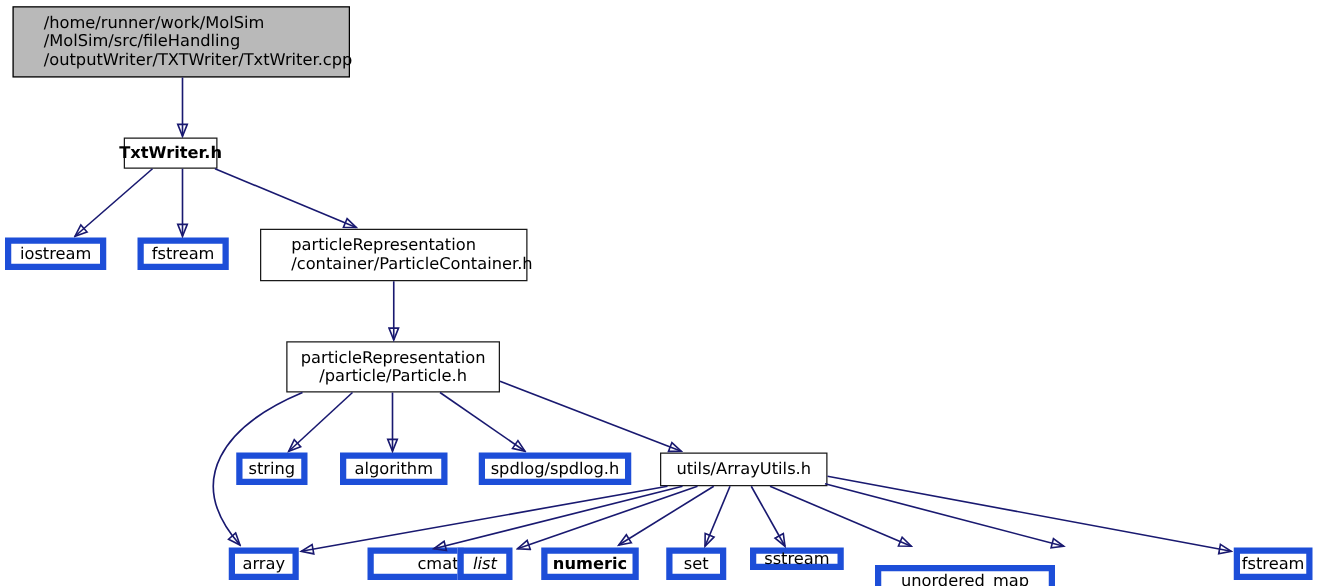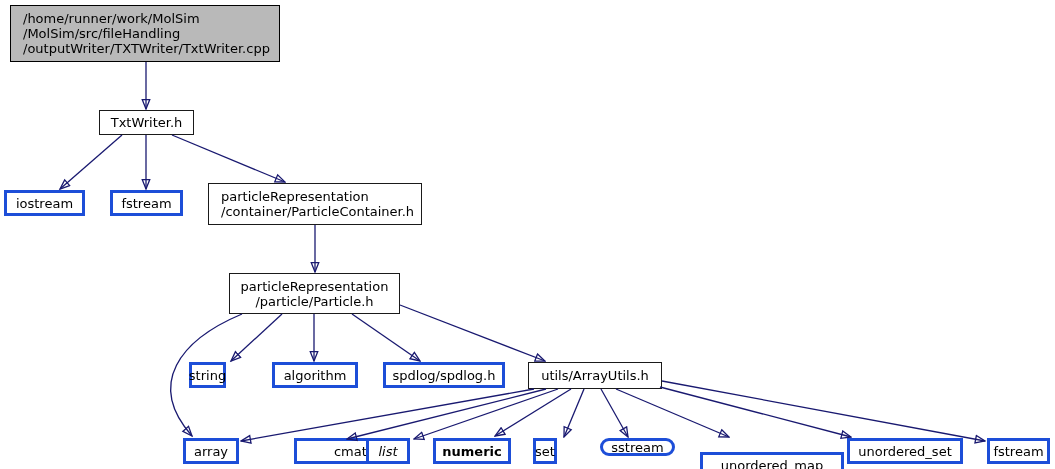--- a/index.html
+++ b/index.html
@@ -7,39 +7,39 @@
     position:relative;
     width:1055px;height:469px;
     background:#ffffff;
     font-family:"DejaVu Sans", sans-serif;
     overflow:hidden;
   }
   .node{
     position:absolute;
     box-sizing:border-box;
     background:#ffffff;
-    border:3px solid #1d4ed8;
+    border:5px solid #1d4ed8;
     color:#000000;
     font-size:13px;
     line-height:15px;
     display:flex;
     align-items:center;
     justify-content:center;
     text-align:center;
     white-space:pre-line;
   }
   .node.internal{border:1px solid #1a1a1a;}
   .node.root{
     background:#b9b9b9;
     border:1px solid #000000;
   }
   .node.align-left{
     justify-content:flex-start;
     text-align:left;
-    padding-left:12px;
+    padding-left:24px;
     padding-right:4px;
   }
   svg.edges{
     position:absolute;
     left:0;top:0;width:1055px;height:469px;
     pointer-events:none;
   }
   svg.edges path{
     fill:none;
     stroke:#191970;
@@ -48,55 +48,54 @@
 </style>
 </head>
 <body>
 
 <div id="canvas">
 
   <div class="node root align-left" style="left:10px;top:5px;width:270px;height:57px;">/home/runner/work/MolSim
 /MolSim/src/fileHandling
 /outputWriter/TXTWriter/TxtWriter.cpp</div>
 
-  <div class="node internal" style="left:99px;top:110px;width:95px;height:25px;">TxtWriter.h</div>
+  <div class="node internal" style="left:99px;top:110px;width:75px;height:25px;font-weight:bold;">TxtWriter.h</div>
 
   <div class="node" style="left:4px;top:190px;width:81px;height:26px;">iostream</div>
 
   <div class="node" style="left:110px;top:190px;width:73px;height:26px;">fstream</div>
 
   <div class="node internal align-left" style="left:208px;top:183px;width:214px;height:42px;">particleRepresentation
 /container/ParticleContainer.h</div>
 
   <div class="node internal" style="left:229px;top:273px;width:171px;height:41px;">particleRepresentation
 /particle/Particle.h</div>
 
-  <div class="node" style="left:189px;top:362px;width:37px;height:26px;">string</div>
+  <div class="node" style="left:189px;top:362px;width:57px;height:26px;">string</div>
 
   <div class="node" style="left:272px;top:362px;width:86px;height:26px;">algorithm</div>
 
   <div class="node" style="left:383px;top:362px;width:122px;height:26px;">spdlog/spdlog.h</div>
 
   <div class="node internal" style="left:528px;top:362px;width:134px;height:27px;">utils/ArrayUtils.h</div>
 
   <div class="node" style="left:183px;top:438px;width:56px;height:26px;">array</div>
 
   <div class="node" style="left:294px;top:438px;width:77px;height:26px;padding-left:44px;">cmath</div>
 
   <div class="node" style="left:366px;top:438px;width:44px;height:26px;font-style:italic;">list</div>
 
   <div class="node" style="left:433px;top:438px;width:78px;height:26px;font-weight:bold;">numeric</div>
 
-  <div class="node" style="left:533px;top:438px;width:24px;height:26px;">set</div>
+  <div class="node" style="left:533px;top:438px;width:48px;height:26px;">set</div>
 
-  <div class="node" style="left:600px;top:438px;width:75px;height:18px;border-radius:11px;">sstream</div>
+  <div class="node" style="left:600px;top:438px;width:75px;height:18px;">sstream</div>
 
   <div class="node" style="left:700px;top:452px;width:144px;height:26px;">unordered_map</div>
 
-  <div class="node" style="left:847px;top:438px;width:116px;height:26px;">unordered_set</div>
 
   <div class="node" style="left:987px;top:438px;width:63px;height:26px;">fstream</div>
 
   <svg class="edges">
     <defs>
       <marker id="arrow" markerUnits="userSpaceOnUse" markerWidth="12" markerHeight="10" refX="10.5" refY="5" orient="auto">
         <path d="M1,1.2 L10.5,5 L1,8.8 Z" fill="#191970" stroke="none"></path>
       </marker>
     </defs>
     <path d="M146,62 L146,109" marker-end="url(#arrow)"></path>

